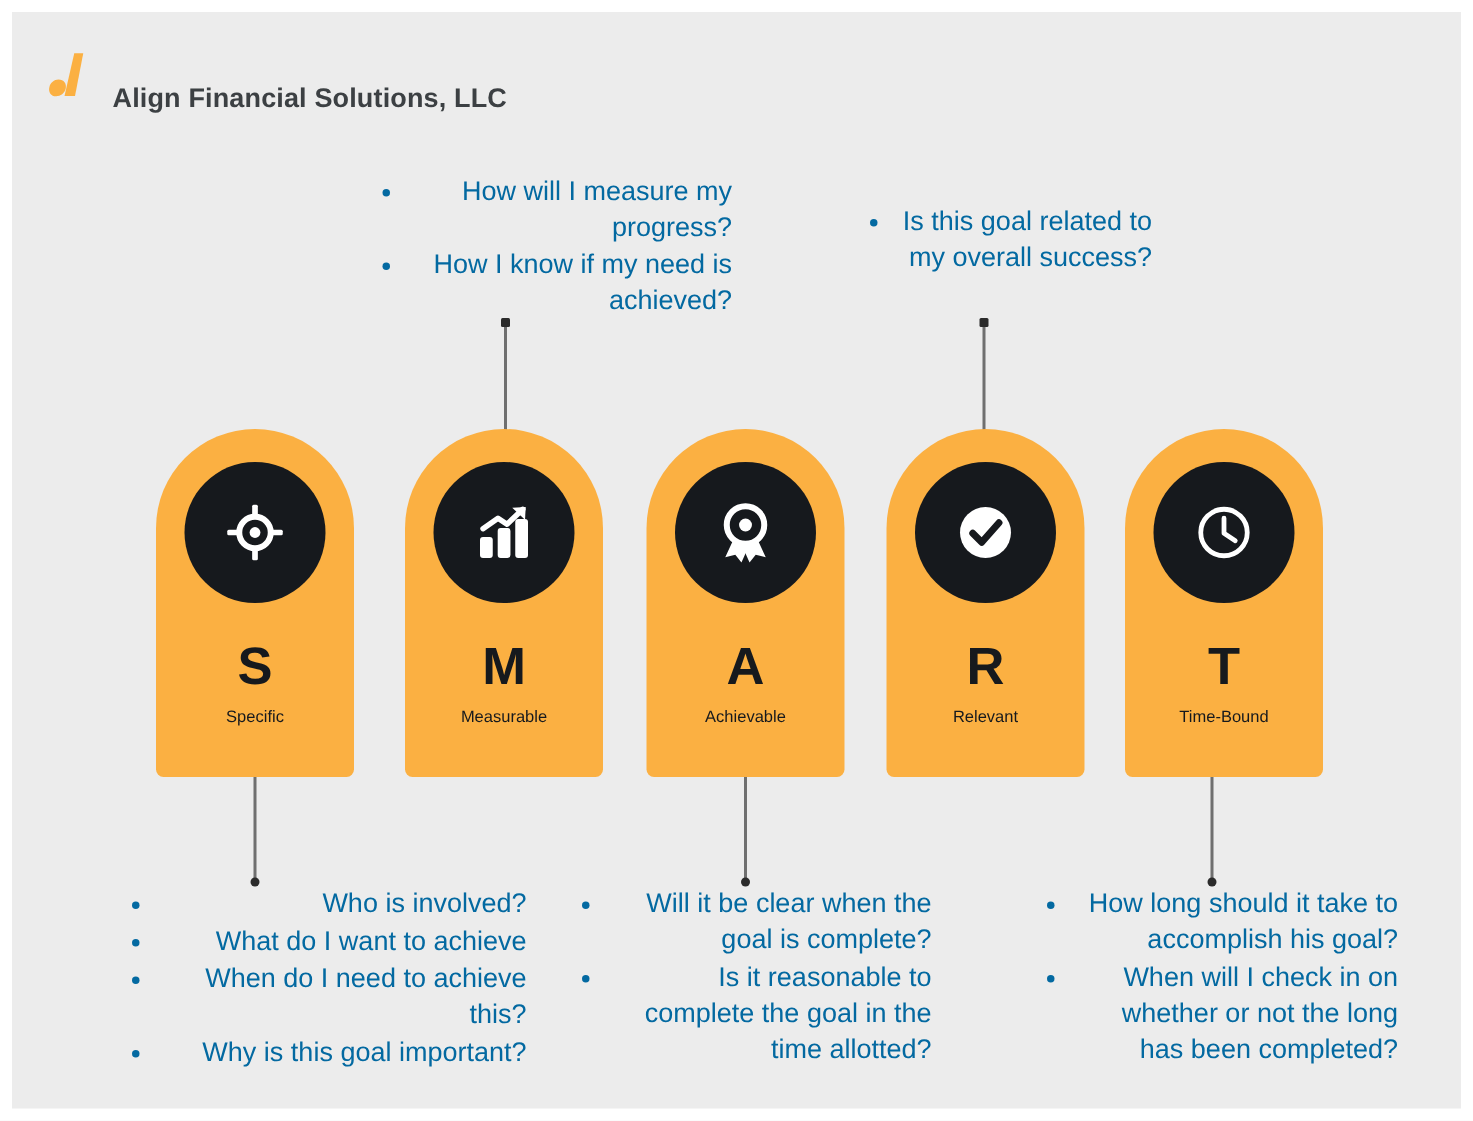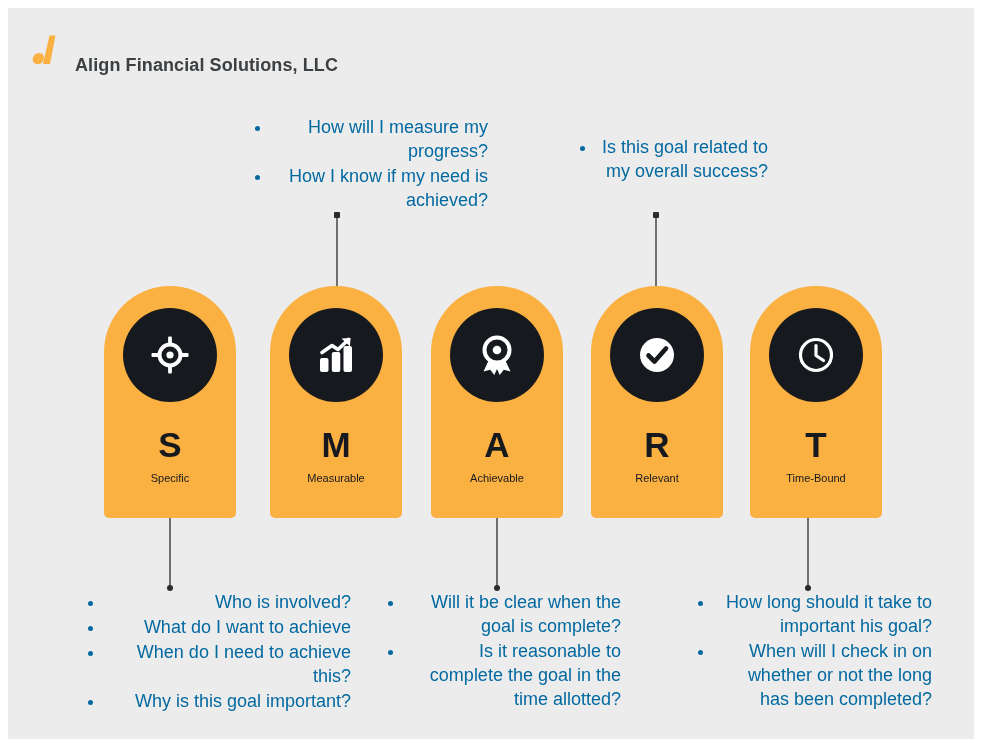--- a/index.html
+++ b/index.html
@@ -238,18 +238,18 @@
 
   <div class="callout" style="left:378px; top:583px; width:235px;">
     <ul>
       <li>Will it be clear when the goal is complete?</li>
       <li>Is it reasonable to complete the goal in the time allotted?</li>
     </ul>
   </div>
 
   <div class="callout" style="left:688px; top:583px; width:236px;">
     <ul>
-      <li>How long should it take to important his goal?</li>
+      <li>How long should it take to accomplish his goal?</li>
       <li>When will I check in on whether or not the long has been completed?</li>
     </ul>
   </div>
 
 </div>
 
 </body></html>

